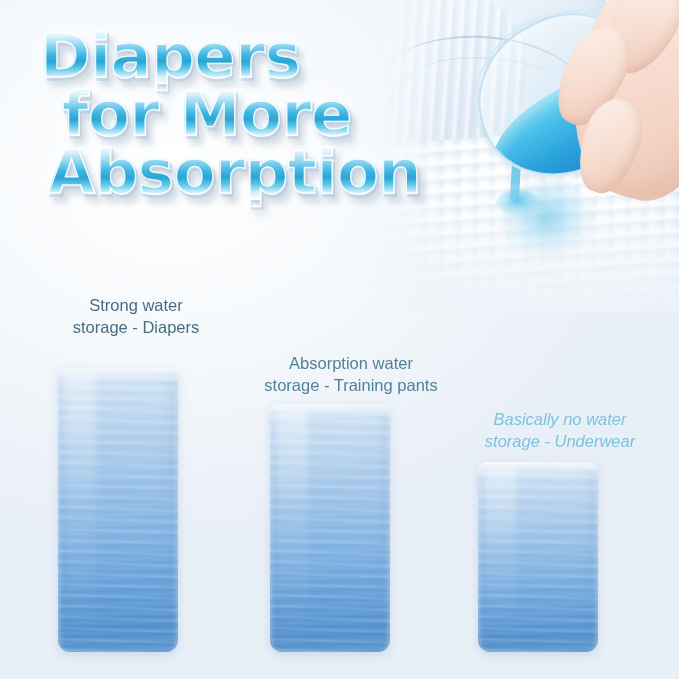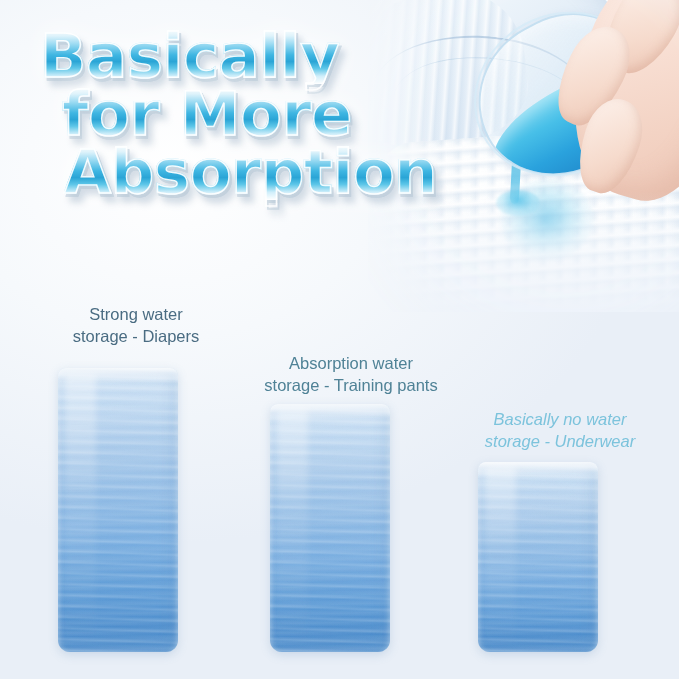--- a/index.html
+++ b/index.html
@@ -247,33 +247,33 @@
     background-clip: text;
     color: transparent;
     -webkit-text-stroke: 1.6px rgba(255,255,255,.92);
     paint-order: stroke fill;
     filter:
       drop-shadow(2px 3px 0 rgba(180,198,214,.55))
       drop-shadow(5px 7px 3px rgba(150,172,192,.42))
       drop-shadow(0 0 14px rgba(255,255,255,.9));
   }
   .hl-line.l2 { margin-left: 22px; }
-  .hl-line.l3 { margin-left: 24px; }
+  .hl-line.l3 { margin-left: 8px; }
 
   
   .caption {
     position: absolute;
     z-index: 5;
     font-size: 16.5px;
     line-height: 1.35;
     text-align: center;
     white-space: pre-line;
     font-family: "Liberation Sans", sans-serif;
   }
-  .caption.c1 { left: 36px;  top: 303px; width: 200px; color: #4a6c82; }
+  .caption.c1 { left: 36px;  top: 294px; width: 200px; color: #4a6c82; }
   .caption.c2 { left: 245px; top: 352px; width: 212px; color: #4f8296; }
   .caption.c3 { left: 456px; top: 408px; width: 208px; color: #7cc3dc; font-style: italic; }
 
   
   .block {
     position: absolute;
     z-index: 4;
     border-radius: 8px 8px 12px 12px;
     background:
       linear-gradient(180deg,
@@ -358,21 +358,21 @@
     <div class="hand"></div>
     <div class="finger f3"></div>
     <div class="finger f1"></div>
     <div class="finger f2"></div>
 
     <div class="photo-fade-l"></div>
     <div class="photo-fade-b"></div>
   </div>
 
   <div class="headline">
-    <div class="hl-line l1">Basically</div>
+    <div class="hl-line l1">Diapers</div>
     <div class="hl-line l2">for More</div>
     <div class="hl-line l3">Absorption</div>
   </div>
 
   <div class="caption c1">Strong water
 storage - Diapers</div>
   <div class="caption c2">Absorption water
 storage - Training pants</div>
   <div class="caption c3">Basically no water
 storage - Underwear</div>

